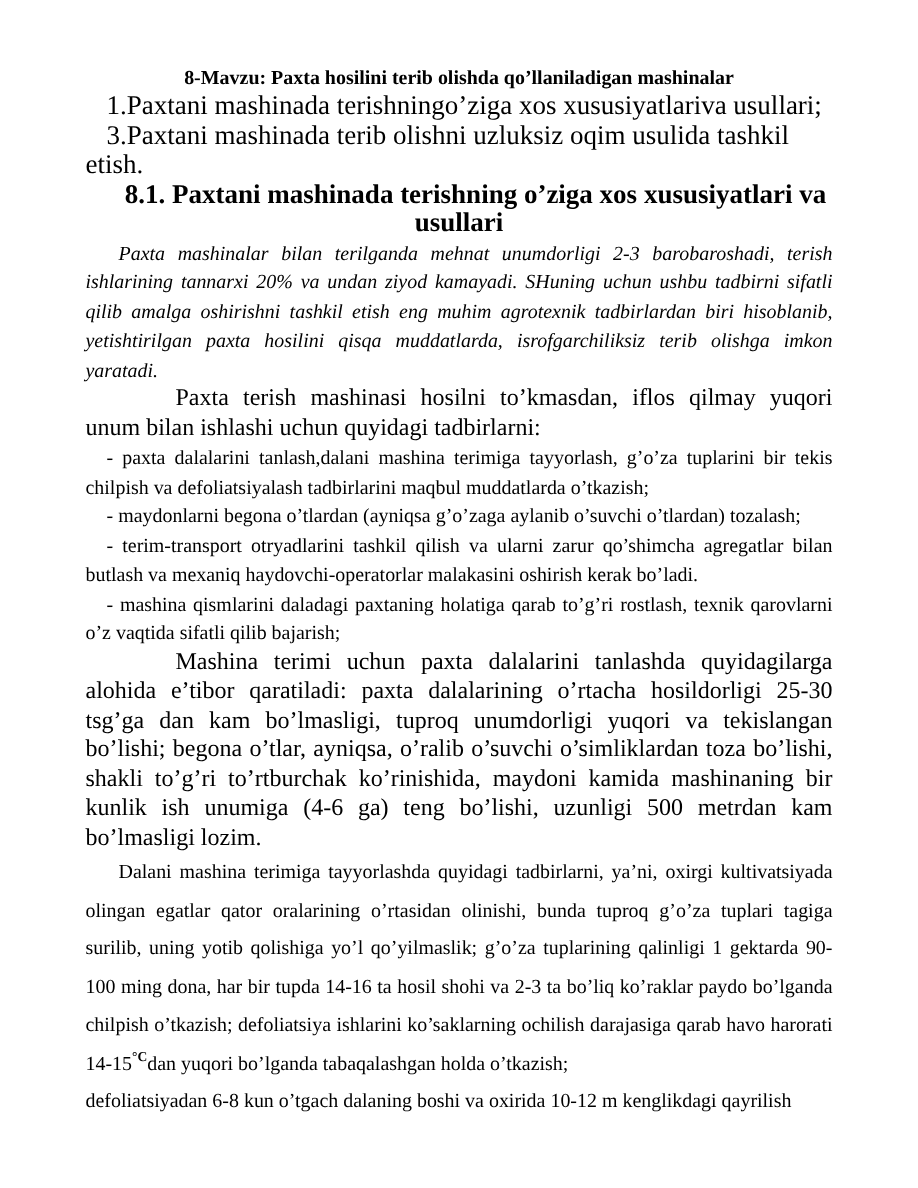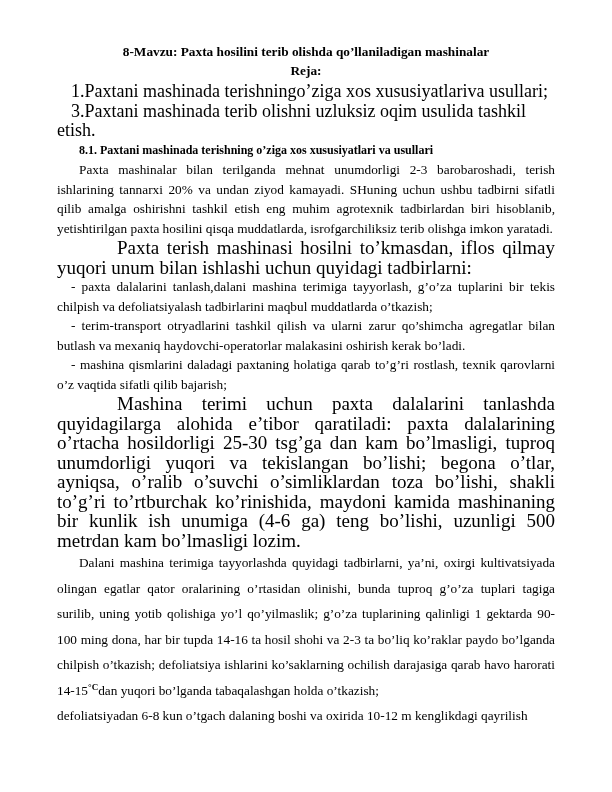--- a/index.html
+++ b/index.html
@@ -49,36 +49,37 @@
     margin: 0;
     text-align: justify;
     text-indent: 22px;
     font-style: italic;
   }
   .keywords .kw-label {
     font-weight: bold;
     font-style: italic;
   }
   .section-heading {
-    font-size: 12px;
+    font-size: 18px;
     line-height: 19.5px;
     font-weight: bold;
     margin: 0;
     text-indent: 22px;
-    text-align: left;
+    text-align: center;
   }
   .para {
     font-size: 13.3px;
     line-height: 19.5px;
     margin: 0;
     text-align: justify;
     text-indent: 22px;
+    font-style: italic;
   }
   .para-wide {
-    font-size: 19px;
+    font-size: 16px;
     line-height: 19.5px;
     margin: 0;
     text-align: justify;
     text-indent: 60px;
   }
   .bullet {
     font-size: 13.3px;
     line-height: 19.5px;
     margin: 0;
     text-align: justify;
@@ -106,33 +107,33 @@
     font-weight: bold;
   }
 </style>
 </head>
 <body>
 
 <div class="page">
 
   <h1 class="doc-title">8-Mavzu: Paxta hosilini terib olishda qo’llaniladigan mashinalar</h1>
 
-  <h2 class="doc-subtitle">Reja:</h2>
 
   <p class="list-item">1.Paxtani mashinada terishningo’ziga xos xususiyatlariva usullari;</p>
   <p class="list-item">3.Paxtani mashinada terib olishni uzluksiz oqim usulida tashkil etish.</p>
 
 
   <p class="section-heading">8.1. Paxtani mashinada terishning o’ziga xos xususiyatlari  va usullari</p>
 
   <p class="para">Paxta mashinalar bilan terilganda mehnat unumdorligi 2-3 barobaroshadi, terish ishlarining tannarxi 20% va undan ziyod kamayadi. SHuning uchun ushbu tadbirni sifatli qilib amalga oshirishni tashkil etish eng muhim agrotexnik tadbirlardan biri hisoblanib, yetishtirilgan paxta hosilini  qisqa muddatlarda, isrofgarchiliksiz terib olishga imkon yaratadi.</p>
 
   <p class="para-wide">Paxta terish mashinasi hosilni to’kmasdan, iflos qilmay yuqori unum bilan ishlashi uchun quyidagi tadbirlarni:</p>
 
   <p class="bullet">- paxta dalalarini tanlash,dalani mashina terimiga tayyorlash, g’o’za tuplarini bir tekis chilpish va defoliatsiyalash tadbirlarini maqbul  muddatlarda o’tkazish;</p>
+  <p class="bullet">- maydonlarni begona o’tlardan (ayniqsa g’o’zaga aylanib o’suvchi  o’tlardan) tozalash;</p>
   <p class="bullet">- terim-transport otryadlarini tashkil qilish va ularni zarur qo’shimcha agregatlar bilan butlash va mexaniq haydovchi-operatorlar malakasini oshirish kerak bo’ladi.</p>
   <p class="bullet">- mashina qismlarini daladagi paxtaning holatiga qarab to’g’ri rostlash, texnik qarovlarni o’z vaqtida sifatli qilib bajarish;</p>
 
   <p class="para-wide">Mashina terimi uchun paxta dalalarini tanlashda quyidagilarga alohida e’tibor qaratiladi:  paxta dalalarining o’rtacha hosildorligi 25-30 tsg’ga dan kam bo’lmasligi, tuproq unumdorligi yuqori va tekislangan bo’lishi;  begona o’tlar, ayniqsa, o’ralib o’suvchi o’simliklardan toza bo’lishi, shakli to’g’ri to’rtburchak ko’rinishida, maydoni kamida mashinaning bir kunlik ish unumiga (4-6 ga) teng bo’lishi, uzunligi 500 metrdan kam bo’lmasligi lozim.</p>
 
   <p class="para-loose"><span>Dalani mashina terimiga tayyorlashda quyidagi tadbirlarni, ya’ni, oxirgi kultivatsiyada olingan egatlar qator oralarining o’rtasidan olinishi, bunda tuproq g’o’za tuplari tagiga surilib, uning yotib qolishiga yo’l qo’yilmaslik;  g’o’za tuplarining qalinligi 1 gektarda 90-100 ming dona,  har bir tupda 14-16 ta hosil shohi va 2-3 ta bo’liq ko’raklar paydo bo’lganda chilpish o’tkazish; defoliatsiya ishlarini ko’saklarning ochilish darajasiga qarab havo harorati 14-15</span><sup class="deg">°C</sup><span>dan yuqori bo’lganda tabaqalashgan holda o’tkazish;</span></p>
 
   <p class="para-loose-cont">defoliatsiyadan 6-8 kun o’tgach dalaning boshi va oxirida 10-12 m kenglikdagi qayrilish</p>
 
 </div>

